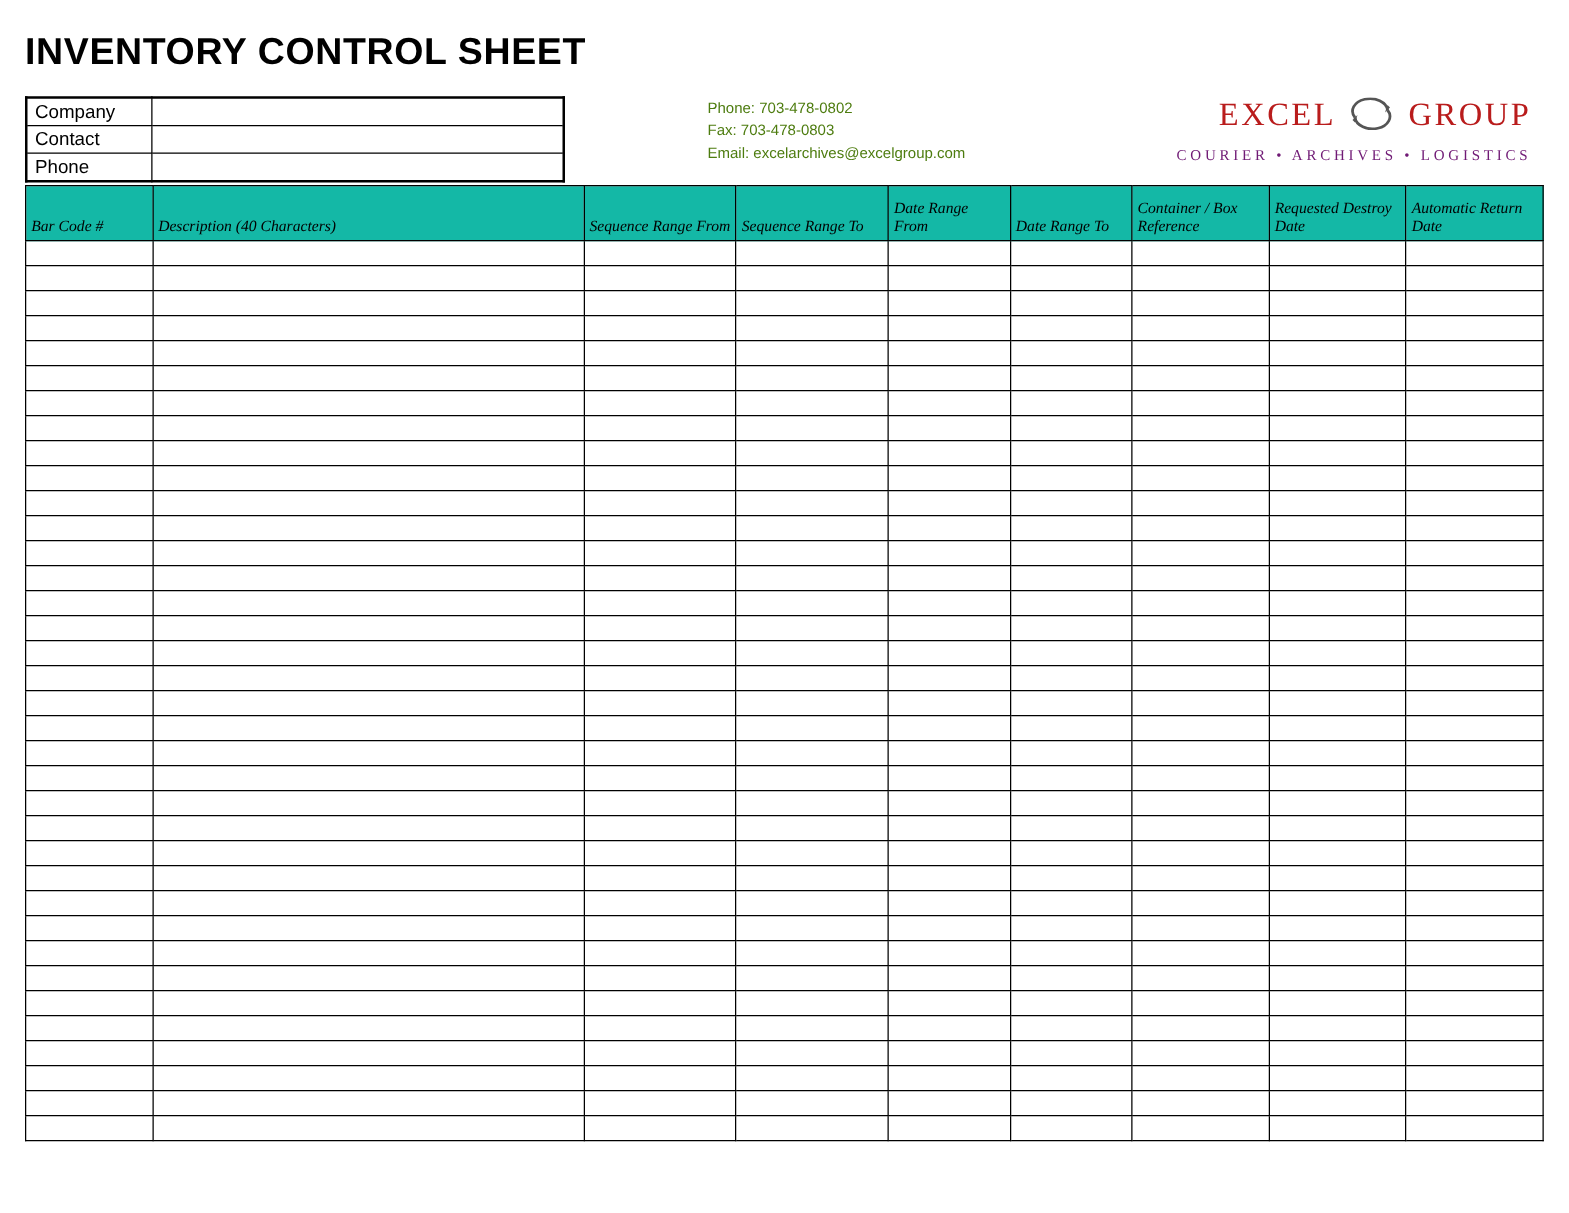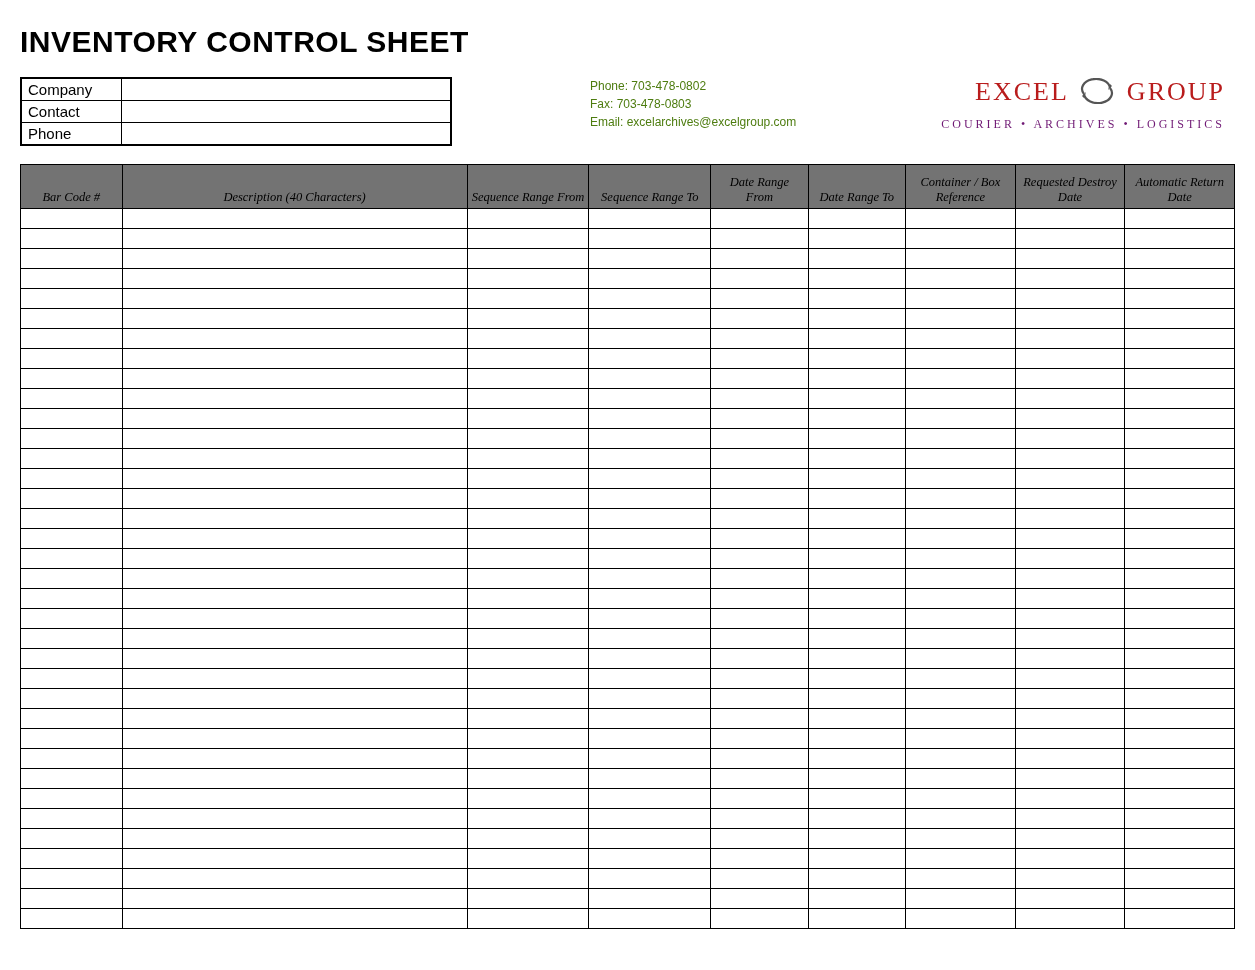--- a/index.html
+++ b/index.html
@@ -14,22 +14,22 @@
   .title {
     text-align: left;
     font-size: 30px;
     font-weight: bold;
     letter-spacing: 0.5px;
     margin: 0 0 18px 0;
   }
   .header-row {
     display: flex;
     align-items: flex-start;
-    gap: 28px;
-    margin-bottom: 18px;
+    gap: 4px;
+    margin-bottom: 2px;
     justify-content: flex-end;
   }
   .info-box {
     border: 2px solid #000;
     border-collapse: collapse;
     font-size: 15px;
   }
   .info-box td {
     border: 1.5px solid #000;
     padding: 2px 6px;
@@ -74,25 +74,25 @@
     margin-top: 10px;
     white-space: nowrap;
   }
   table.grid {
     width: 100%;
     border-collapse: collapse;
     table-layout: fixed;
   }
   table.grid th {
     border: 1.5px solid #000;
-    background: #737373;
+    background: #14b8a6;
     font-style: italic;
     font-weight: normal;
     font-size: 12.5px;
-    text-align: center;
+    text-align: left;
     padding: 3px 4px;
     vertical-align: bottom;
     height: 44px;
     font-family: 'Times New Roman', Times, serif;
   }
   table.grid td {
     border: 1.5px solid #000;
     height: 20px;
     padding: 0;
   }

